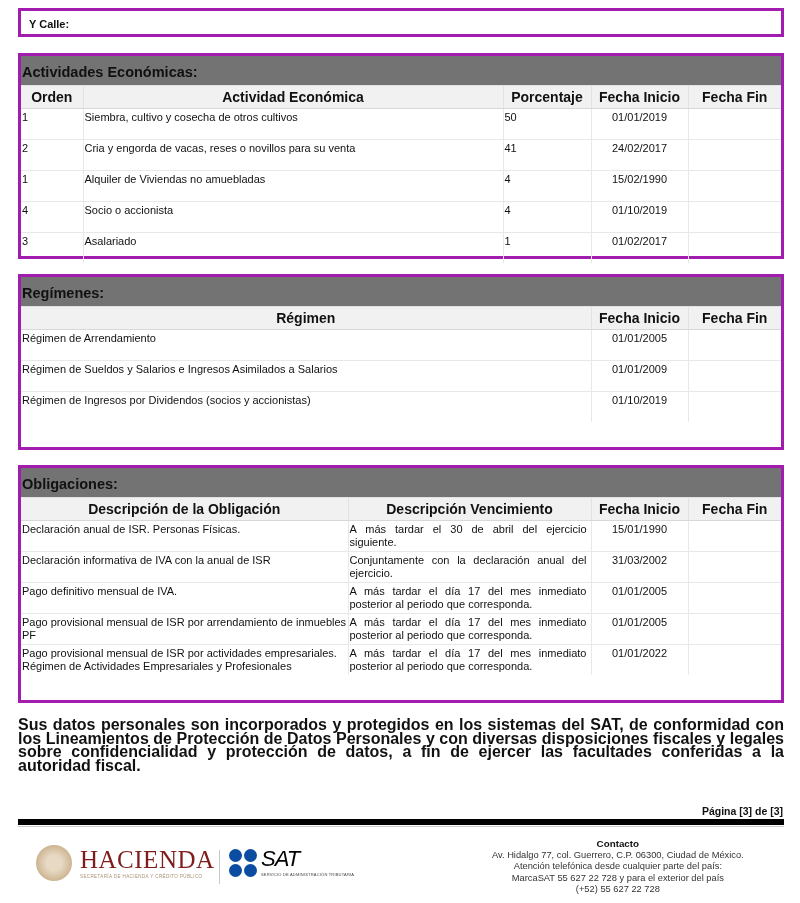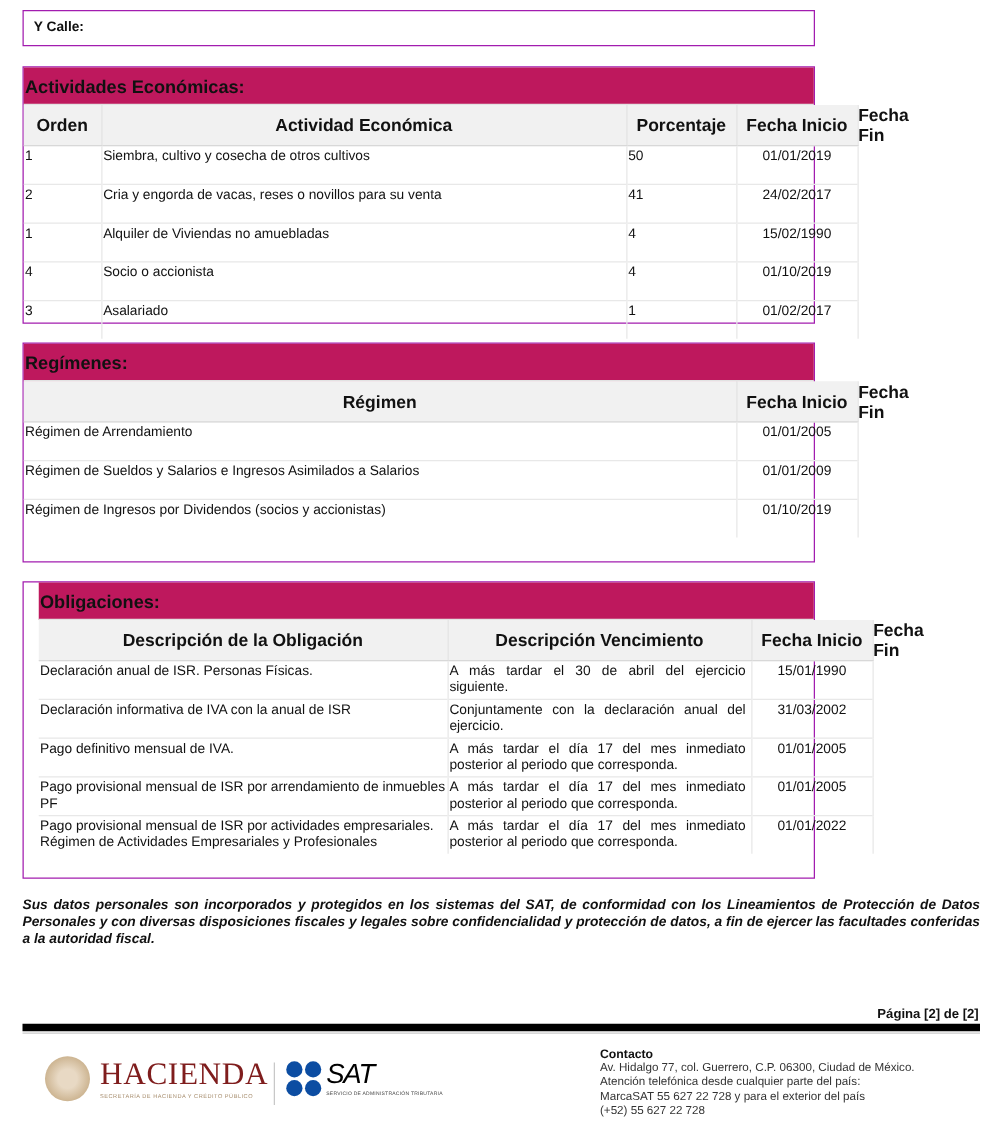--- a/index.html
+++ b/index.html
@@ -1,51 +1,51 @@
 <!DOCTYPE html>
 <html><head>
 <meta charset="utf-8">
 <style>
   html, body { margin:0; padding:0; background:#fff; }
   body { width:800px; height:903px; position:relative; overflow:hidden; font-family:"Liberation Sans", sans-serif; color:#111; }
-  .box { position:absolute; left:18px; width:634px; border:1px solid #a21caf; box-sizing:border-box; }
+  .box { position:absolute; left:18px; width:766px; border:3px solid #a21caf; box-sizing:border-box; }
   .calle { top:8px; height:29px; }
   .calle span { position:absolute; left:8px; top:7px; font-size:11px; font-weight:bold; }
-  .section-title { background:#be185d; height:30px; border-bottom:1px solid #e2e2e2; box-sizing:border-box; font-size:14.5px; font-weight:bold; padding:8px 0 0 1px; }
+  .section-title { background:#737373; height:30px; border-bottom:1px solid #e2e2e2; box-sizing:border-box; font-size:14.5px; font-weight:bold; padding:8px 0 0 1px; }
   table { border-collapse:collapse; width:100%; table-layout:fixed; }
   th { background:#f1f1f1; font-size:14px; font-weight:bold; height:22px; padding:0; border-left:1px solid #e2e2e2; border-bottom:1px solid #d8d8d8; }
   th:first-child { border-left:none; }
   td { font-size:11px; vertical-align:top; padding:2px 1px 0 1px; border-left:1px solid #e8e8e8; border-top:1px solid #e8e8e8; line-height:13px; }
   td:first-child { border-left:none; }
   tr:first-child td { border-top:none; }
   .c { text-align:center;margin-left:28px; }
   .just { text-align:justify; text-align-last:left; padding-right:4px; }
   .act { top:53px; height:206px; }
   .act td { height:28px; }
   .reg { top:274px; height:176px; }
   .reg td { height:28px; }
-  .obl { top:465px; height:238px;padding-left:12px; }
+  .obl { top:465px; height:238px; }
   .obl td { height:28px; }
-  .notice { position:absolute; left:18px; width:766px; top:718px; font-size:11px; font-weight:bold; line-height:13.5px; text-align:justify;font-style:italic; }
+  .notice { position:absolute; left:18px; width:766px; top:718px; font-size:16px; font-weight:bold; line-height:13.5px; text-align:justify; }
   .page { position:absolute; right:17px; top:805px; font-size:10.5px; font-weight:bold; }
   .bar { position:absolute; left:18px; width:766px; top:819px; height:6px; background:#000; }
   .footer-line { position:absolute; left:18px; width:766px; top:826px; height:1px; background:#ccc; }
   .hacienda { position:absolute; left:36px; top:845px; display:flex; align-items:center; }
   .seal { width:36px; height:36px; border-radius:50%; background:radial-gradient(circle,#e8d9c4 30%,#cdb592 70%,#e9dcc8 100%); }
   .hac-text { margin-left:8px; }
   .hac-name { font-family:"Liberation Serif", serif; font-size:25px; color:#7f1d1d; letter-spacing:0.5px; line-height:24px; }
   .hac-sub { font-size:4.5px; color:#a88f70; letter-spacing:0.4px; margin-top:2px; }
   .divider { position:absolute; left:219px; top:850px; width:1px; height:34px; background:#c8c8c8; }
   .sat { position:absolute; left:229px; top:849px; display:flex; align-items:center; }
   .dots { display:grid; grid-template-columns:13px 13px; grid-gap:2px; }
   .dots span { width:13px; height:13px; border-radius:50%; background:#0c4da2; }
   .sat-text { margin-left:4px; }
   .sat-name { font-size:22px; font-weight:normal; font-style:italic; letter-spacing:-1px; line-height:20px; color:#000000; }
   .sat-sub { font-size:4px; color:#444; letter-spacing:0.2px; margin-top:3px; }
-  .contact { position:absolute; left:480px; top:838px; font-size:9.3px; color:#333; line-height:11.2px; }
+  .contact { position:absolute; left:492px; top:838px; font-size:9.3px; color:#333; line-height:11.2px;text-align:center; }
   .contact b { color:#111; font-size:9.8px; }
 </style>
 </head>
 <body>
 
 <div class="box calle">
   <span>Y Calle:</span>
 </div>
 
 <div class="box act">
@@ -189,21 +189,21 @@
         <td class="just">A más tardar el día 17 del mes inmediato posterior al periodo que corresponda.</td>
         <td class="c">01/01/2022</td>
         <td></td>
       </tr>
     </tbody>
   </table>
 </div>
 
 <div class="notice">Sus datos personales son incorporados y protegidos en los sistemas del SAT, de conformidad con los Lineamientos de Protección de Datos Personales y con diversas disposiciones fiscales y legales sobre confidencialidad y protección de datos, a fin de ejercer las facultades conferidas a la autoridad fiscal.</div>
 
-<div class="page">Página  [2] de [2]</div>
+<div class="page">Página  [3] de [3]</div>
 <div class="bar"></div>
 <div class="footer-line"></div>
 
 <div class="hacienda">
   <div class="seal"></div>
   <div class="hac-text">
     <div class="hac-name">HACIENDA</div>
     <div class="hac-sub">SECRETARÍA DE HACIENDA Y CRÉDITO PÚBLICO</div>
   </div>
 </div>

